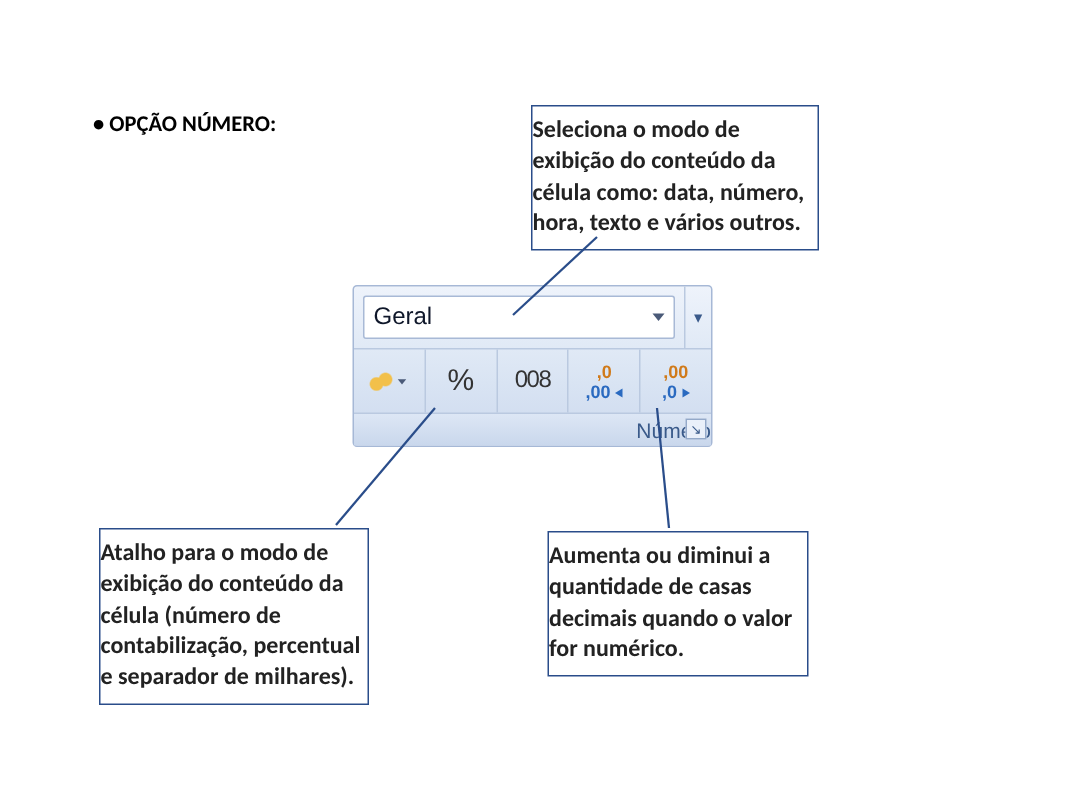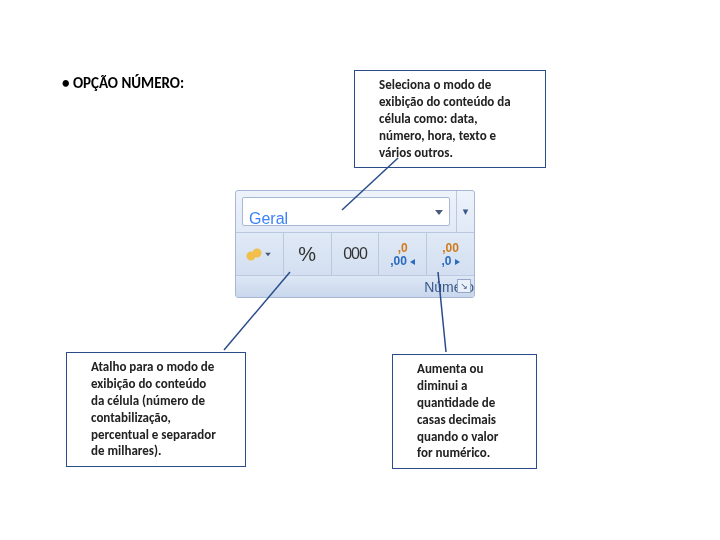--- a/index.html
+++ b/index.html
@@ -19,29 +19,29 @@
     font-weight: bold;
     color: #000000;
   }
   .bullet {
     font-size: 15px;
   }
   .note-box {
     position: absolute;
     border: 1.5px solid #2a4d8a;
     background: #fff;
-    padding: 6px 24px;
-    font-size: 13px;
+    padding: 6px 0;
+    font-size: 16px;
     font-weight: bold;
     color: #222;
     line-height: 1.3;
   }
   .note-top-right { left: 354px; top: 70px; width: 192px; }
   .note-bottom-left { left: 66px; top: 352px; width: 180px; }
-  .note-bottom-right { left: 392px; top: 354px; width: 145px; }
+  .note-bottom-right { left: 365px; top: 354px; width: 174px; }
 
   
   .ribbon-group {
     position: absolute;
     left: 235px;
     top: 190px;
     width: 240px;
     border: 1px solid #a6b8d6;
     border-radius: 3px;
     background: linear-gradient(#eef3fb, #d9e4f3 60%, #cdd9ee);
@@ -54,24 +54,24 @@
     height: 42px;
   }
   .ribbon-row.row2 { border-bottom: none; height: 42px; }
   .format-dropdown {
     flex: 1;
     margin: 6px;
     background: #fff;
     border: 1px solid #a8b9d6;
     border-radius: 2px;
     display: flex;
-    align-items: flex-start;
-    padding: 12px 6px;
+    align-items: center;
+    padding: 1px 6px;
     font-size: 16px;
-    color: #3b82f6;
+    color: #0f172a;
     justify-content: space-between;
   }
   .dd-arrow {
     width: 0; height: 0;
     border-left: 4px solid transparent;
     border-right: 4px solid transparent;
     border-top: 5px solid #4a5a78;
   }
   .dialog-launch {
     width: 18px;
@@ -177,21 +177,21 @@
     <div class="btn">
       <span class="currency-ico">
         <span class="coins"></span>
           <span class="dd-arrow" style="transform:scale(.7)"></span>
       </span>
     </div>
     <div class="btn">
       <span class="percent-ico">%</span>
     </div>
     <div class="btn">
-      <span class="thou-ico">000</span>
+      <span class="thou-ico">008</span>
     </div>
     <div class="btn">
       <span class="dec-ico">
         <span class="top">,0</span>
         <span class="bot"><span>,00</span> <span class="tiny-arrow-l"></span></span>
       </span>
     </div>
     <div class="btn">
       <span class="dec-ico">
         <span class="top">,00</span>

